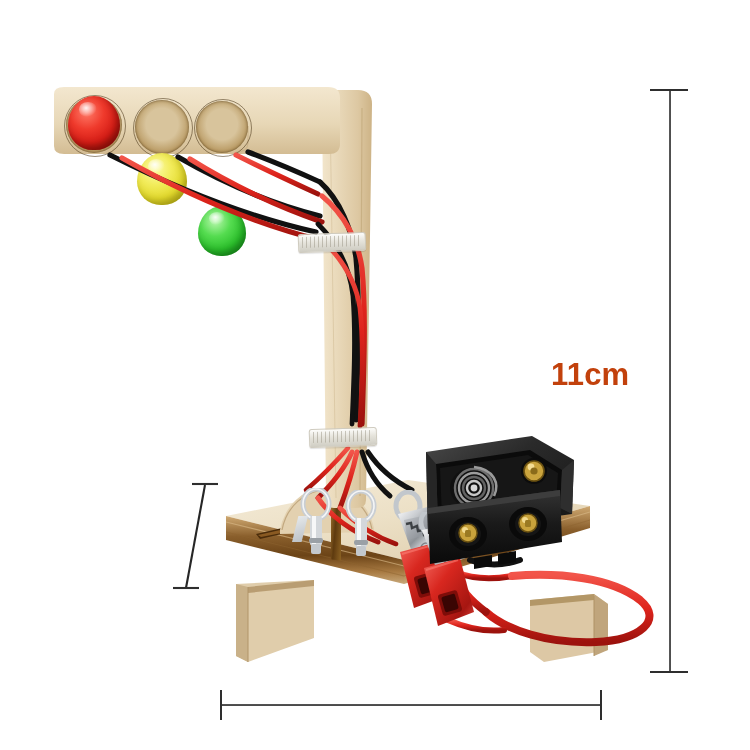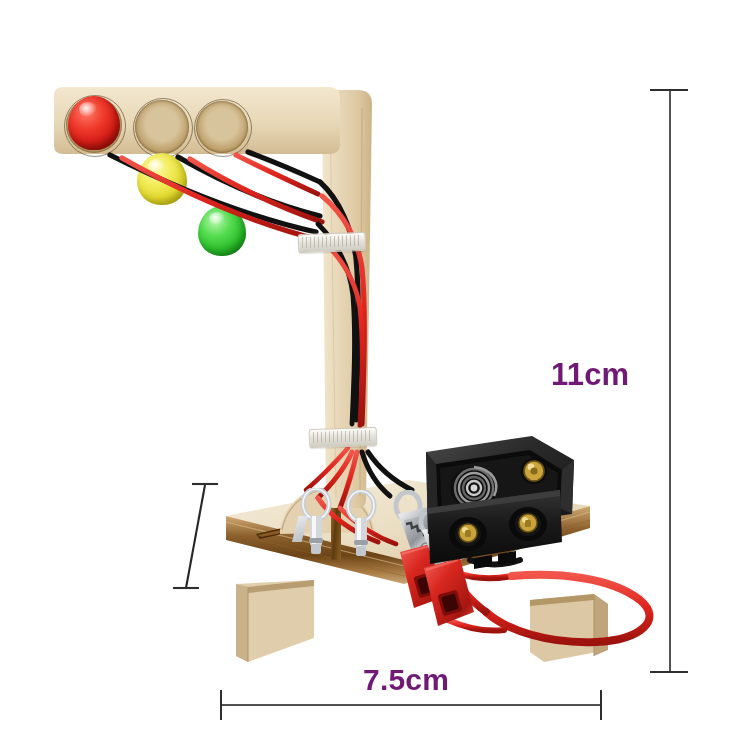--- a/index.html
+++ b/index.html
@@ -10,21 +10,21 @@
     overflow:hidden;
     position:relative;
   }
   #stage{position:absolute;left:0;top:0;width:750px;height:750px;}
 
   
   .abs{position:absolute;}
 
   
   .dim-label{
-    color:#701a75;
+    color:#c2410c;
     font-weight:bold;
     letter-spacing:.2px;
     white-space:nowrap;
     font-family:"Liberation Sans", sans-serif;
   }
   .dim-line-v{background:linear-gradient(90deg,#8e8e8e,#2a2a2a 45%,#6d6d6d);}
   .dim-line-h{background:linear-gradient(180deg,#8e8e8e,#222 45%,#6d6d6d);}
   .tick-h{background:#2e2e2e;}
   .tick-v{background:#2e2e2e;}
 
@@ -65,21 +65,20 @@
 
   <svg class="abs" style="left:170px;top:470px;width:60px;height:135px;">
     <line x1="35" y1="15" x2="16" y2="118" stroke="#262626" stroke-width="2.1"></line>
     <line x1="22" y1="14" x2="48" y2="14" stroke="#2e2e2e" stroke-width="2.1"></line>
     <line x1="3" y1="118" x2="29" y2="118" stroke="#2e2e2e" stroke-width="2.1"></line>
   </svg>
 
   <div class="abs dim-line-h" style="left:220px;top:704px;width:382px;height:2px;"></div>
   <div class="abs tick-v" style="left:220px;top:690px;width:2px;height:30px;"></div>
   <div class="abs tick-v" style="left:600px;top:690px;width:2px;height:30px;"></div>
-  <div class="abs dim-label" style="left:363px;top:663px;font-size:30px;">7.5cm</div>
 
   <svg class="abs" style="left:218px;top:578px;width:115px;height:90px;">
     <polygon points="18,6 96,2 96,60 30,84 18,78" fill="#e0cdab"></polygon>
     <polygon points="18,6 30,9 30,84 18,78" fill="#c9b189"></polygon>
     <polygon points="30,9 96,2 96,8 30,15" fill="#b99d72"></polygon>
     <line x1="30" y1="9" x2="30" y2="84" stroke="#b09469" stroke-width="1"></line>
   </svg>
 
   <svg class="abs" style="left:520px;top:586px;width:110px;height:86px;">
     <polygon points="10,14 74,8 88,18 88,64 24,76 10,66" fill="#ddc8a5"></polygon>

